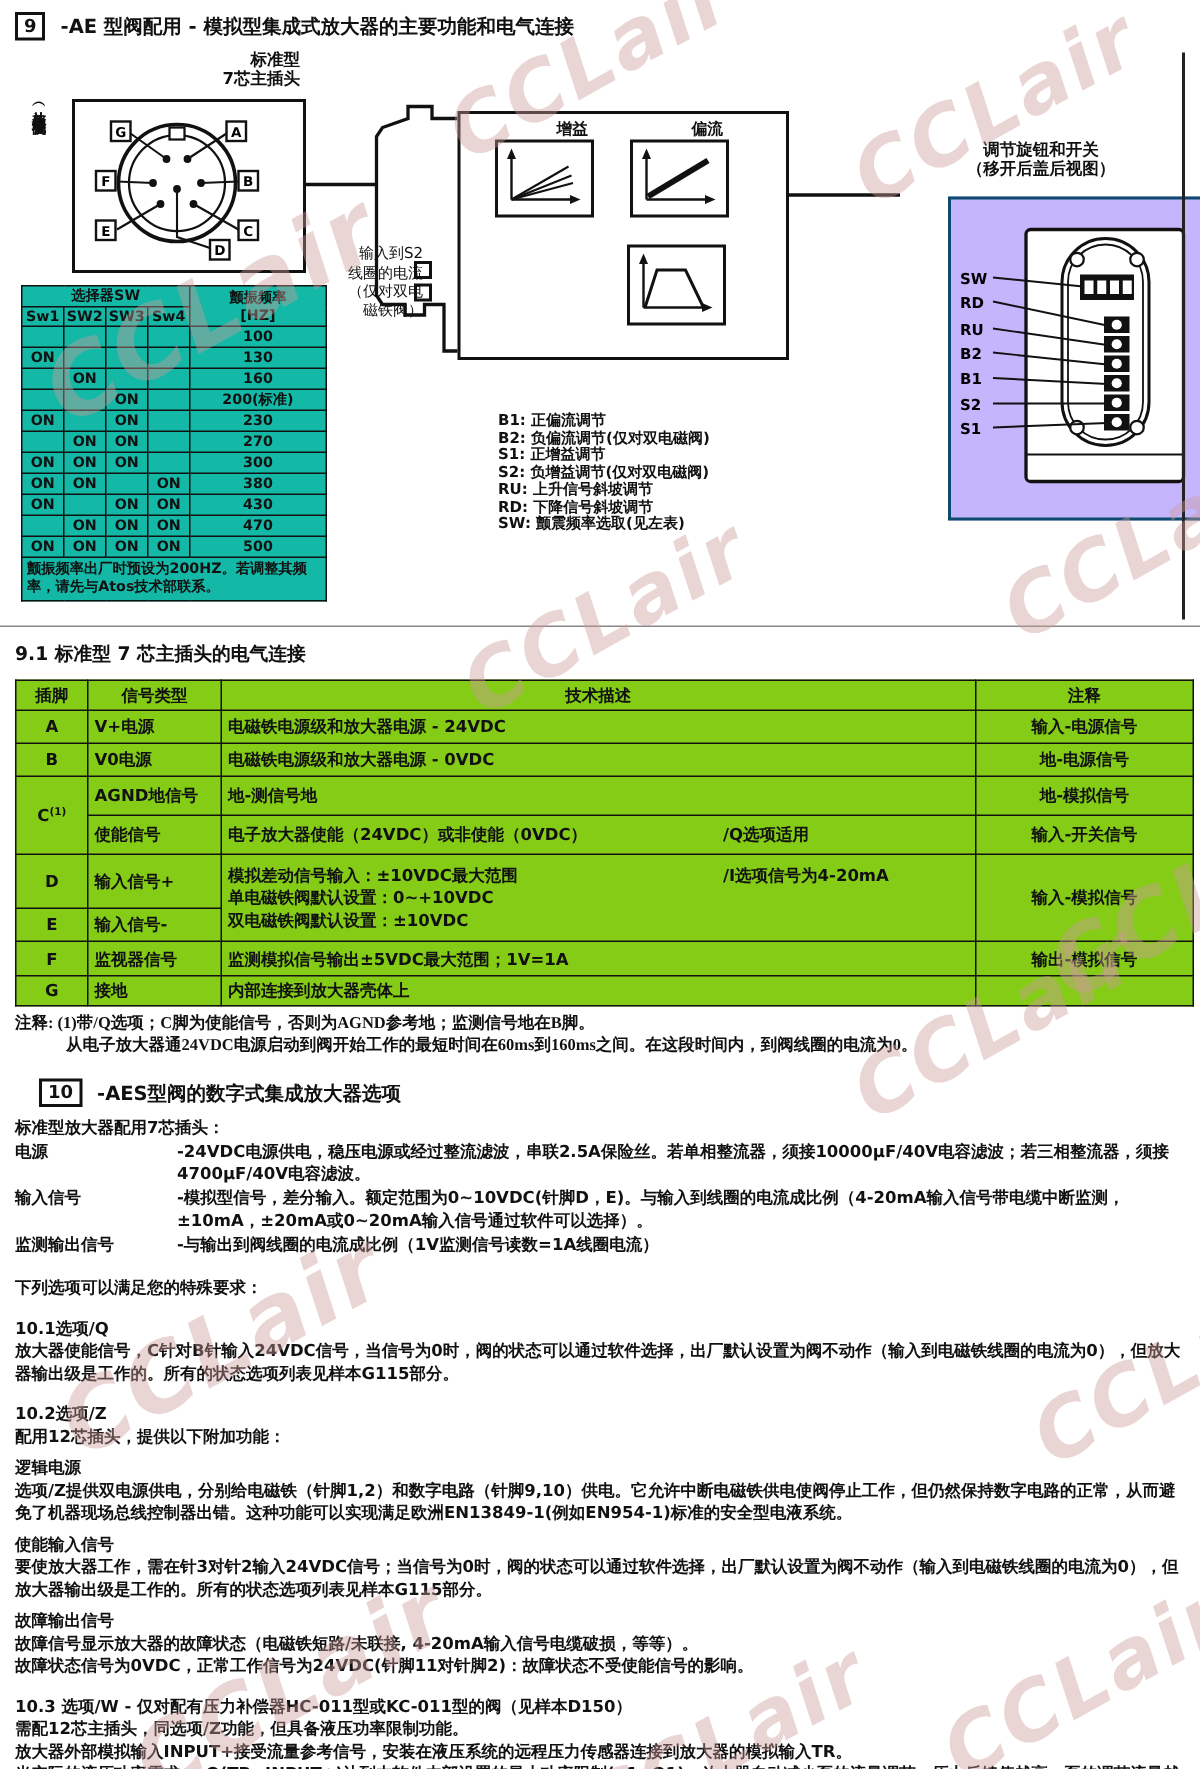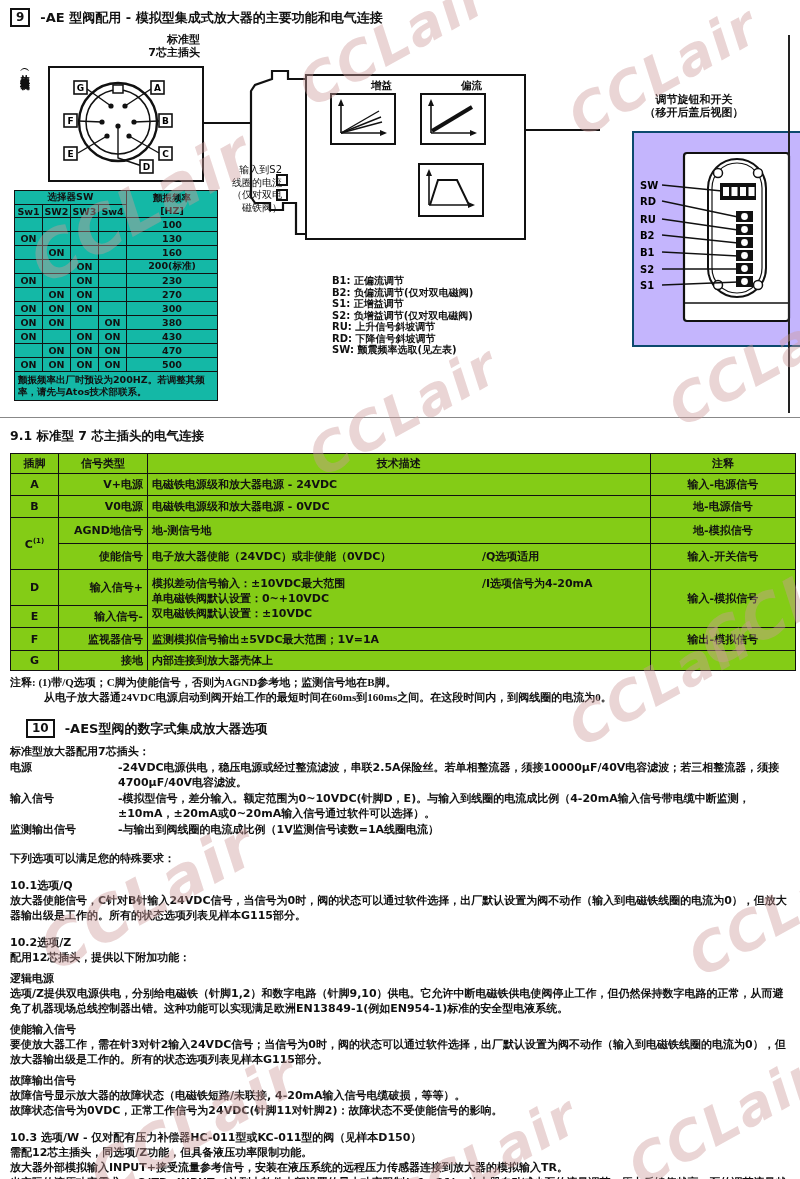--- a/index.html
+++ b/index.html
@@ -33,21 +33,21 @@
   .panel-box{left:632px;top:102px;width:172px;height:212px;border:2px solid #0c4a6e;background:#c4b5fd;}
   .vline{left:788px;top:6px;width:2px;height:378px;background:#222;}
   svg text{font-family:"DejaVu Sans","Liberation Sans",sans-serif;}
   
   .s91{margin:10px 10px 0 10px;}
   .s91-title{font-weight:700;font-size:12.5px;margin:4px 0 8px 0;}
   table.pins{border-collapse:collapse;width:786px;background:#84cc16;}
   table.pins th,table.pins td{border:1px solid #111;font-size:11px;font-weight:700;padding:2px 4px;vertical-align:middle;}
   table.pins th{height:15px;}
   td.pc{width:40px;text-align:center;}
-  td.tc{width:82px;text-align:right;}
+  td.tc{width:82px;text-align:left;}
   td.nc{width:142px;text-align:center;}
   td.dc{width:500px;text-align:left;}
   .desc-line{display:flex;}
   .desc-main{width:330px;}
   .notes{font-size:11px;font-weight:700;line-height:15px;margin-top:4px;font-family:Liberation Serif, serif;}
   .notes .ind{padding-left:34px;}
   
   .s10{margin:8px 10px 0 10px;font-size:11px;}
   .s10 .line{font-weight:600;line-height:15px;}
   .term-row{display:flex;line-height:15px;margin-top:1px;}

